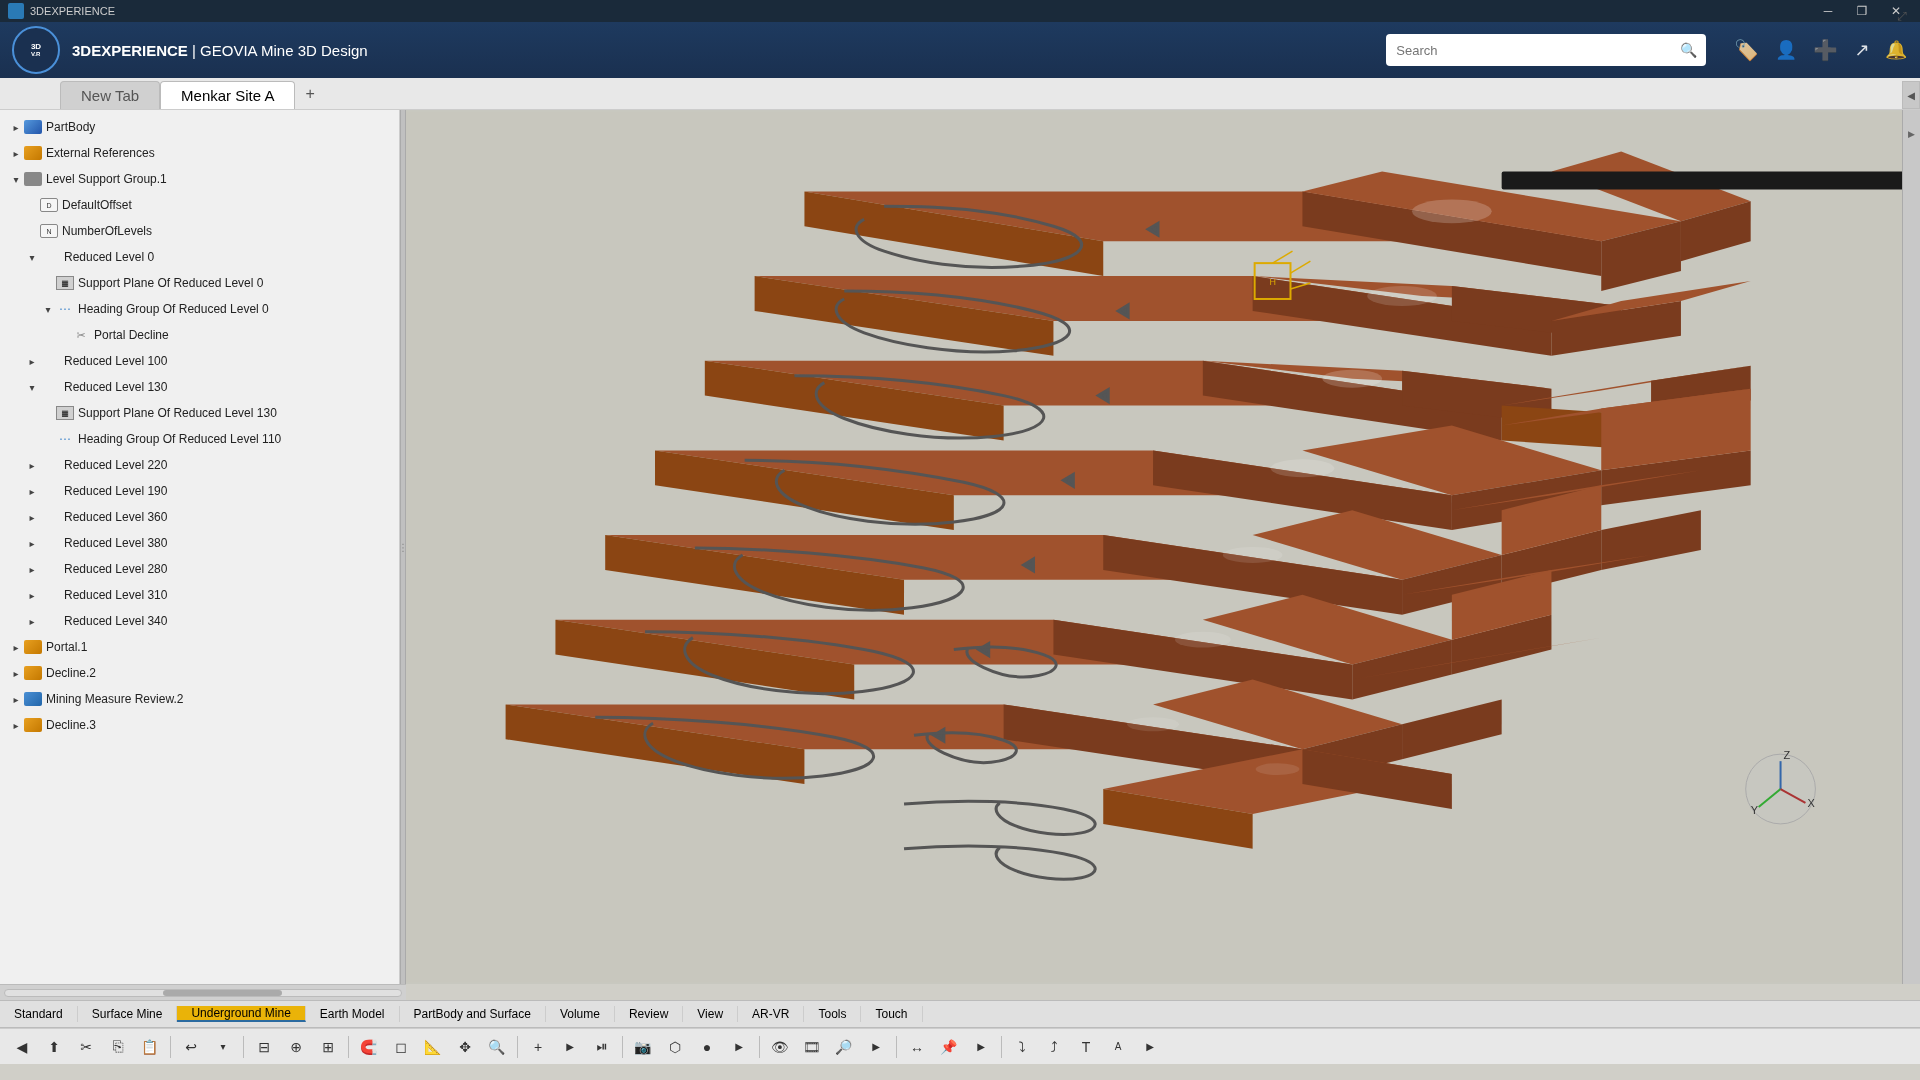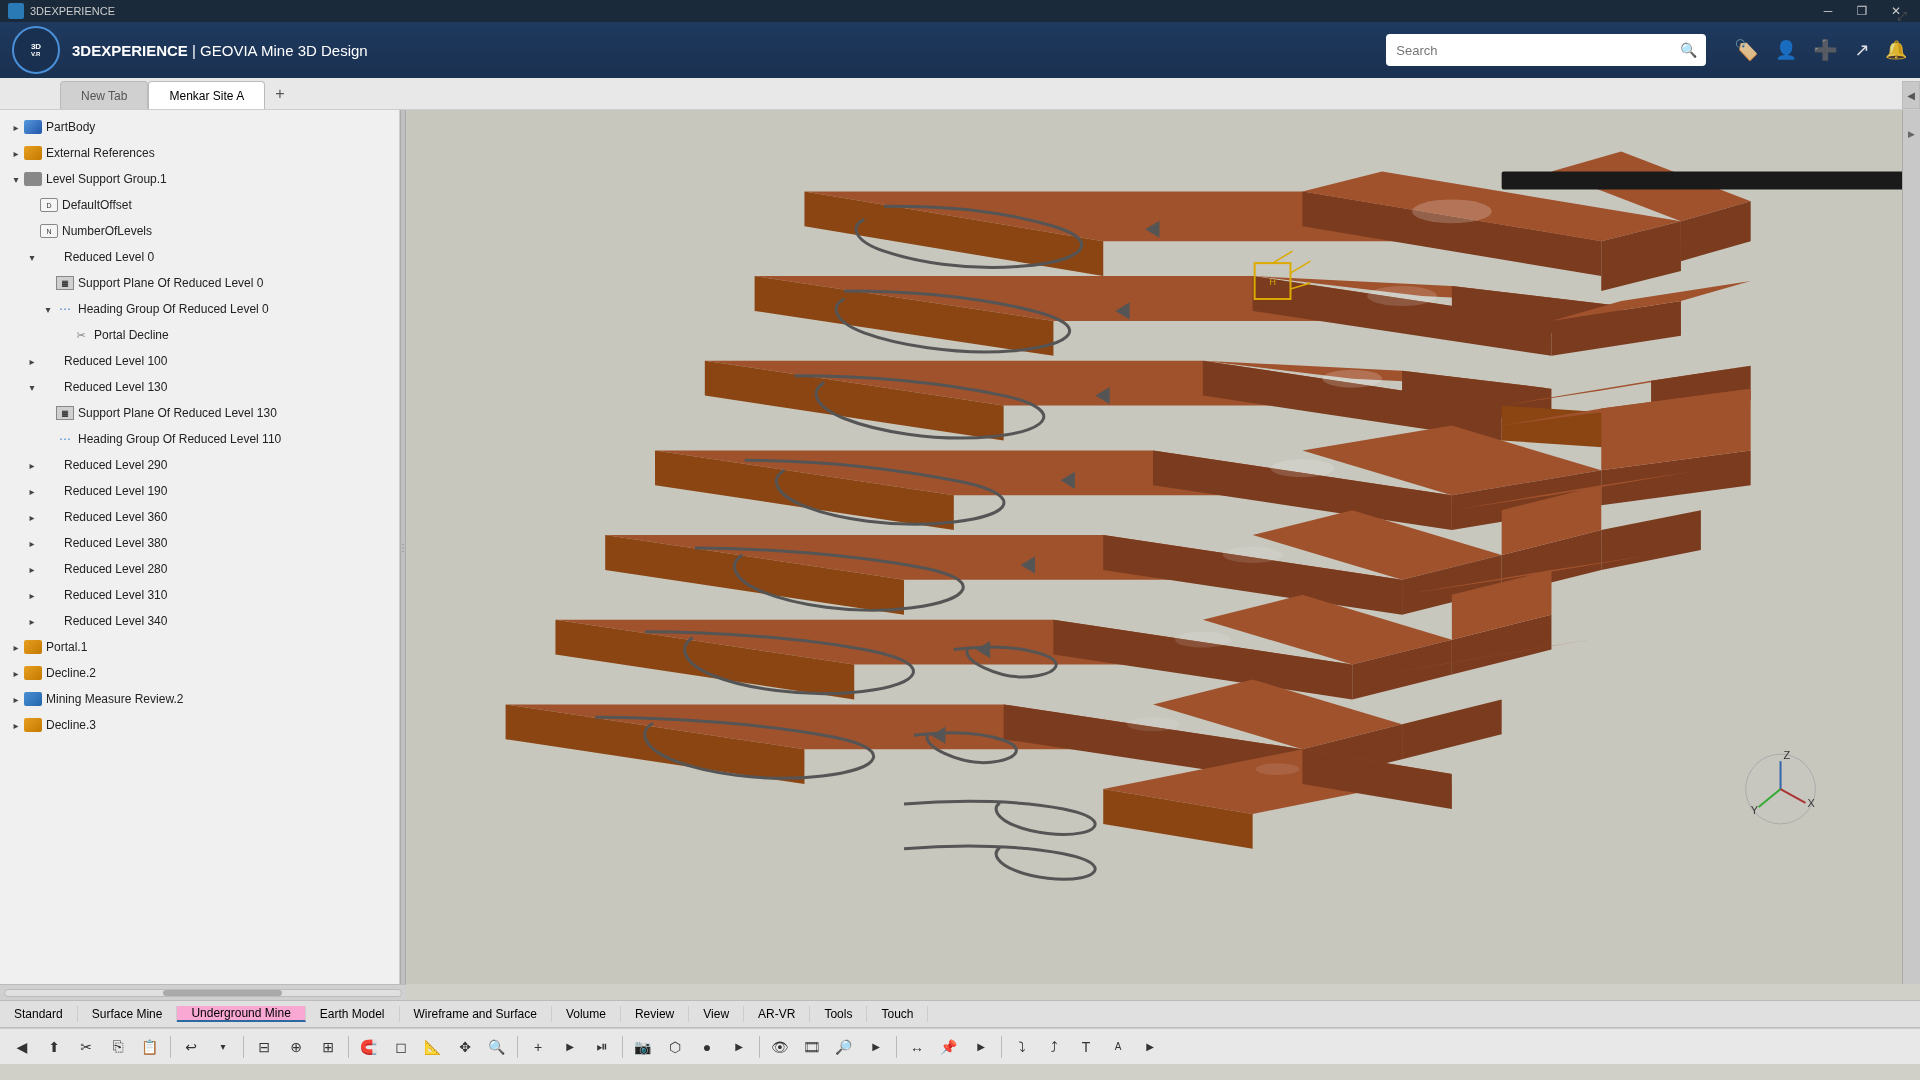--- a/index.html
+++ b/index.html
@@ -82,21 +82,21 @@
       background: #e8e8e8;
       display: flex;
       align-items: flex-end;
       padding-left: 60px;
       border-bottom: 1px solid #ccc;
     }
     .tab {
       height: 28px;
       padding: 0 20px;
       display: flex; align-items: center;
-      font-size: 12px;
+      font-size: 15px;
       cursor: pointer;
       border-top-left-radius: 4px;
       border-top-right-radius: 4px;
       position: relative;
     }
     .tab.inactive { background: #d0d0d0; color: #555; border: 1px solid #bbb; border-bottom: none; }
     .tab.active { background: white; color: #000; border: 1px solid #bbb; border-bottom: none; font-weight: 500; }
     .tab-add { padding: 0 10px; color: #555; font-size: 16px; cursor: pointer; align-self: center; }
     .collapse-btn {
       width: 18px; height: 28px;
@@ -180,21 +180,21 @@
       border-top: 1px solid #bbb;
     }
     .menu-tab {
       padding: 0 14px;
       height: 16px;
       display: flex; align-items: center;
       font-size: 12px;
       cursor: pointer;
       border-right: 1px solid #ccc;
     }
-    .menu-tab.active { background: #f9a8d4; font-weight: 500; border-bottom: 2px solid #2a6aa0; }
+    .menu-tab.active { background: #eab308; font-weight: 500; border-bottom: 2px solid #2a6aa0; }
 
     
     #bottom-toolbar {
       height: 36px;
       background: #e8e8e8;
       display: flex;
       align-items: center;
       padding: 0 8px;
       gap: 4px;
       border-top: 1px solid #ccc;
@@ -425,21 +425,21 @@
       <span class="tree-label">Heading Group Of Reduced Level 110</span>
     </div>
 
     <div class="tree-item indent-1">
       <div class="tree-expand">▸</div>
       <div class="tree-icon icon-level" style="margin-right:4px;">
         <div class="level-stripe stripe-red"></div>
         <div class="level-stripe stripe-blue"></div>
         <div class="level-stripe stripe-green"></div>
       </div>
-      <span class="tree-label">Reduced Level 290</span>
+      <span class="tree-label">Reduced Level 220</span>
     </div>
 
     <div class="tree-item indent-1">
       <div class="tree-expand">▸</div>
       <div class="tree-icon icon-level" style="margin-right:4px;">
         <div class="level-stripe stripe-red"></div>
         <div class="level-stripe stripe-blue"></div>
         <div class="level-stripe stripe-green"></div>
       </div>
       <span class="tree-label">Reduced Level 190</span>
@@ -722,21 +722,21 @@
   <div class="menu-tab">
       <span>Surface Mine</span>
     </div>
   <div class="menu-tab active">
       <span>Underground Mine</span>
     </div>
   <div class="menu-tab">
       <span>Earth Model</span>
     </div>
   <div class="menu-tab">
-      <span>Wireframe and Surface</span>
+      <span>PartBody and Surface</span>
     </div>
   <div class="menu-tab">
       <span>Volume</span>
     </div>
   <div class="menu-tab">
       <span>Review</span>
     </div>
   <div class="menu-tab">
       <span>View</span>
     </div>

